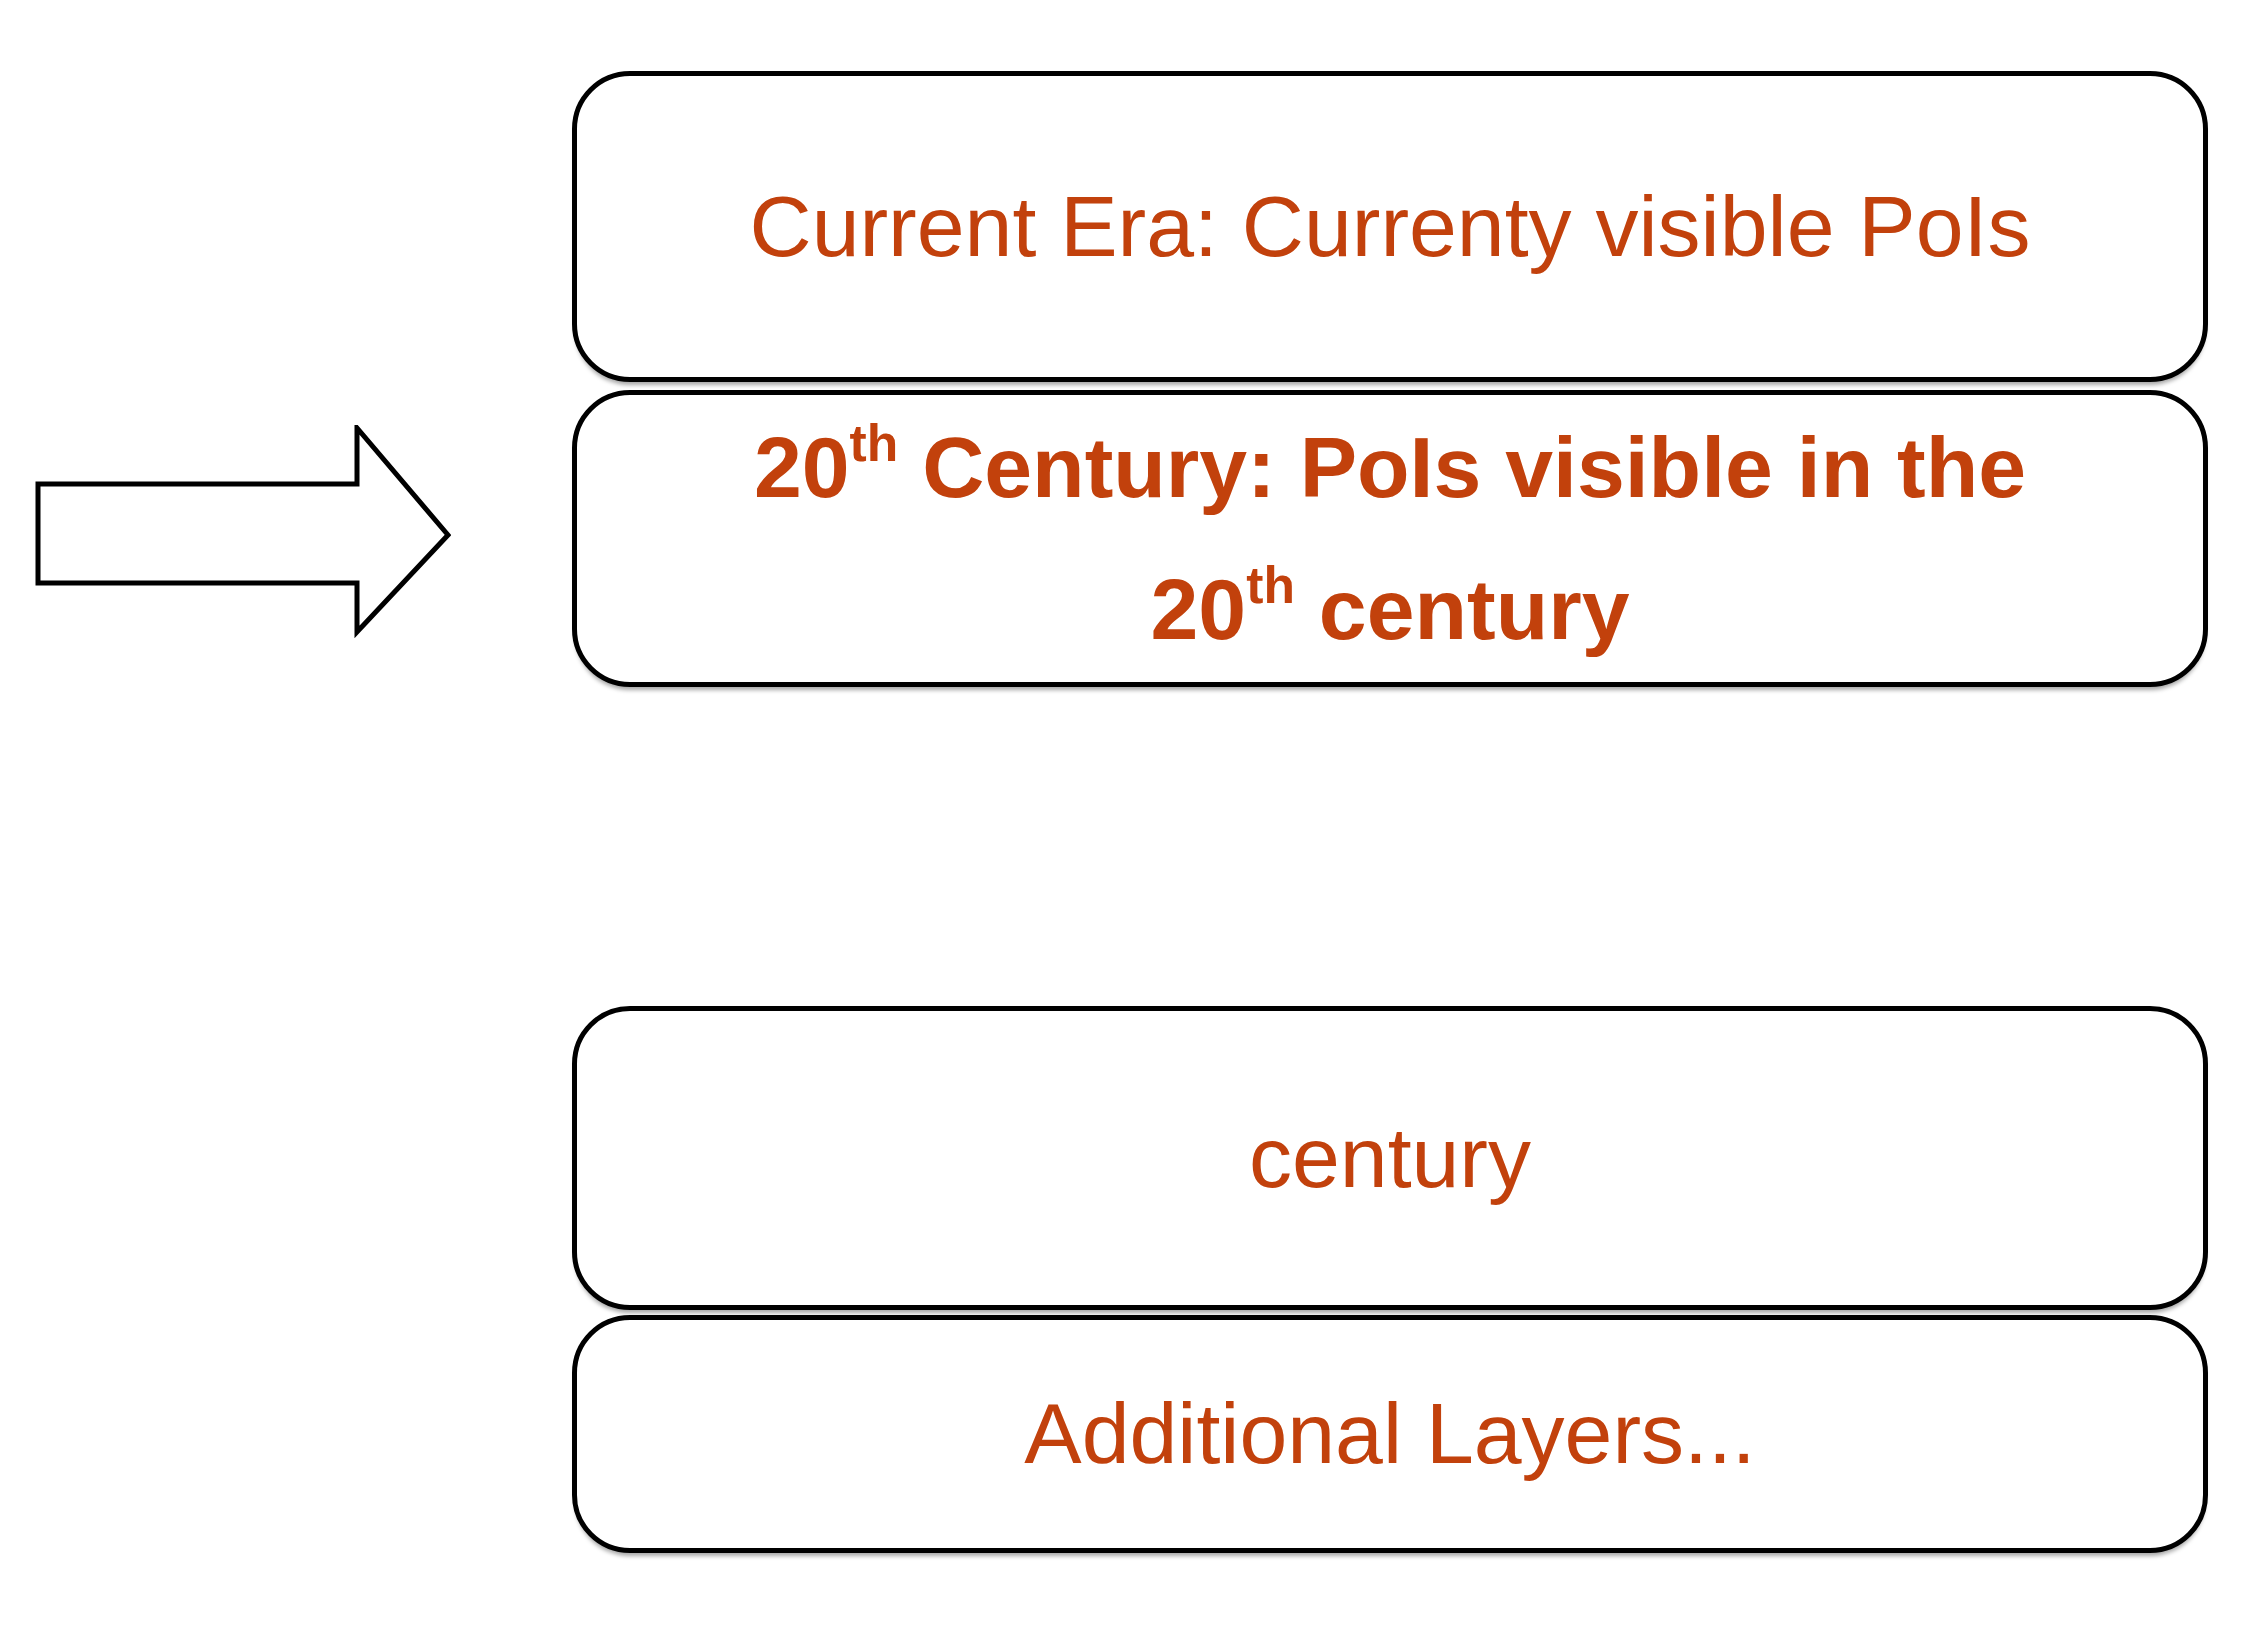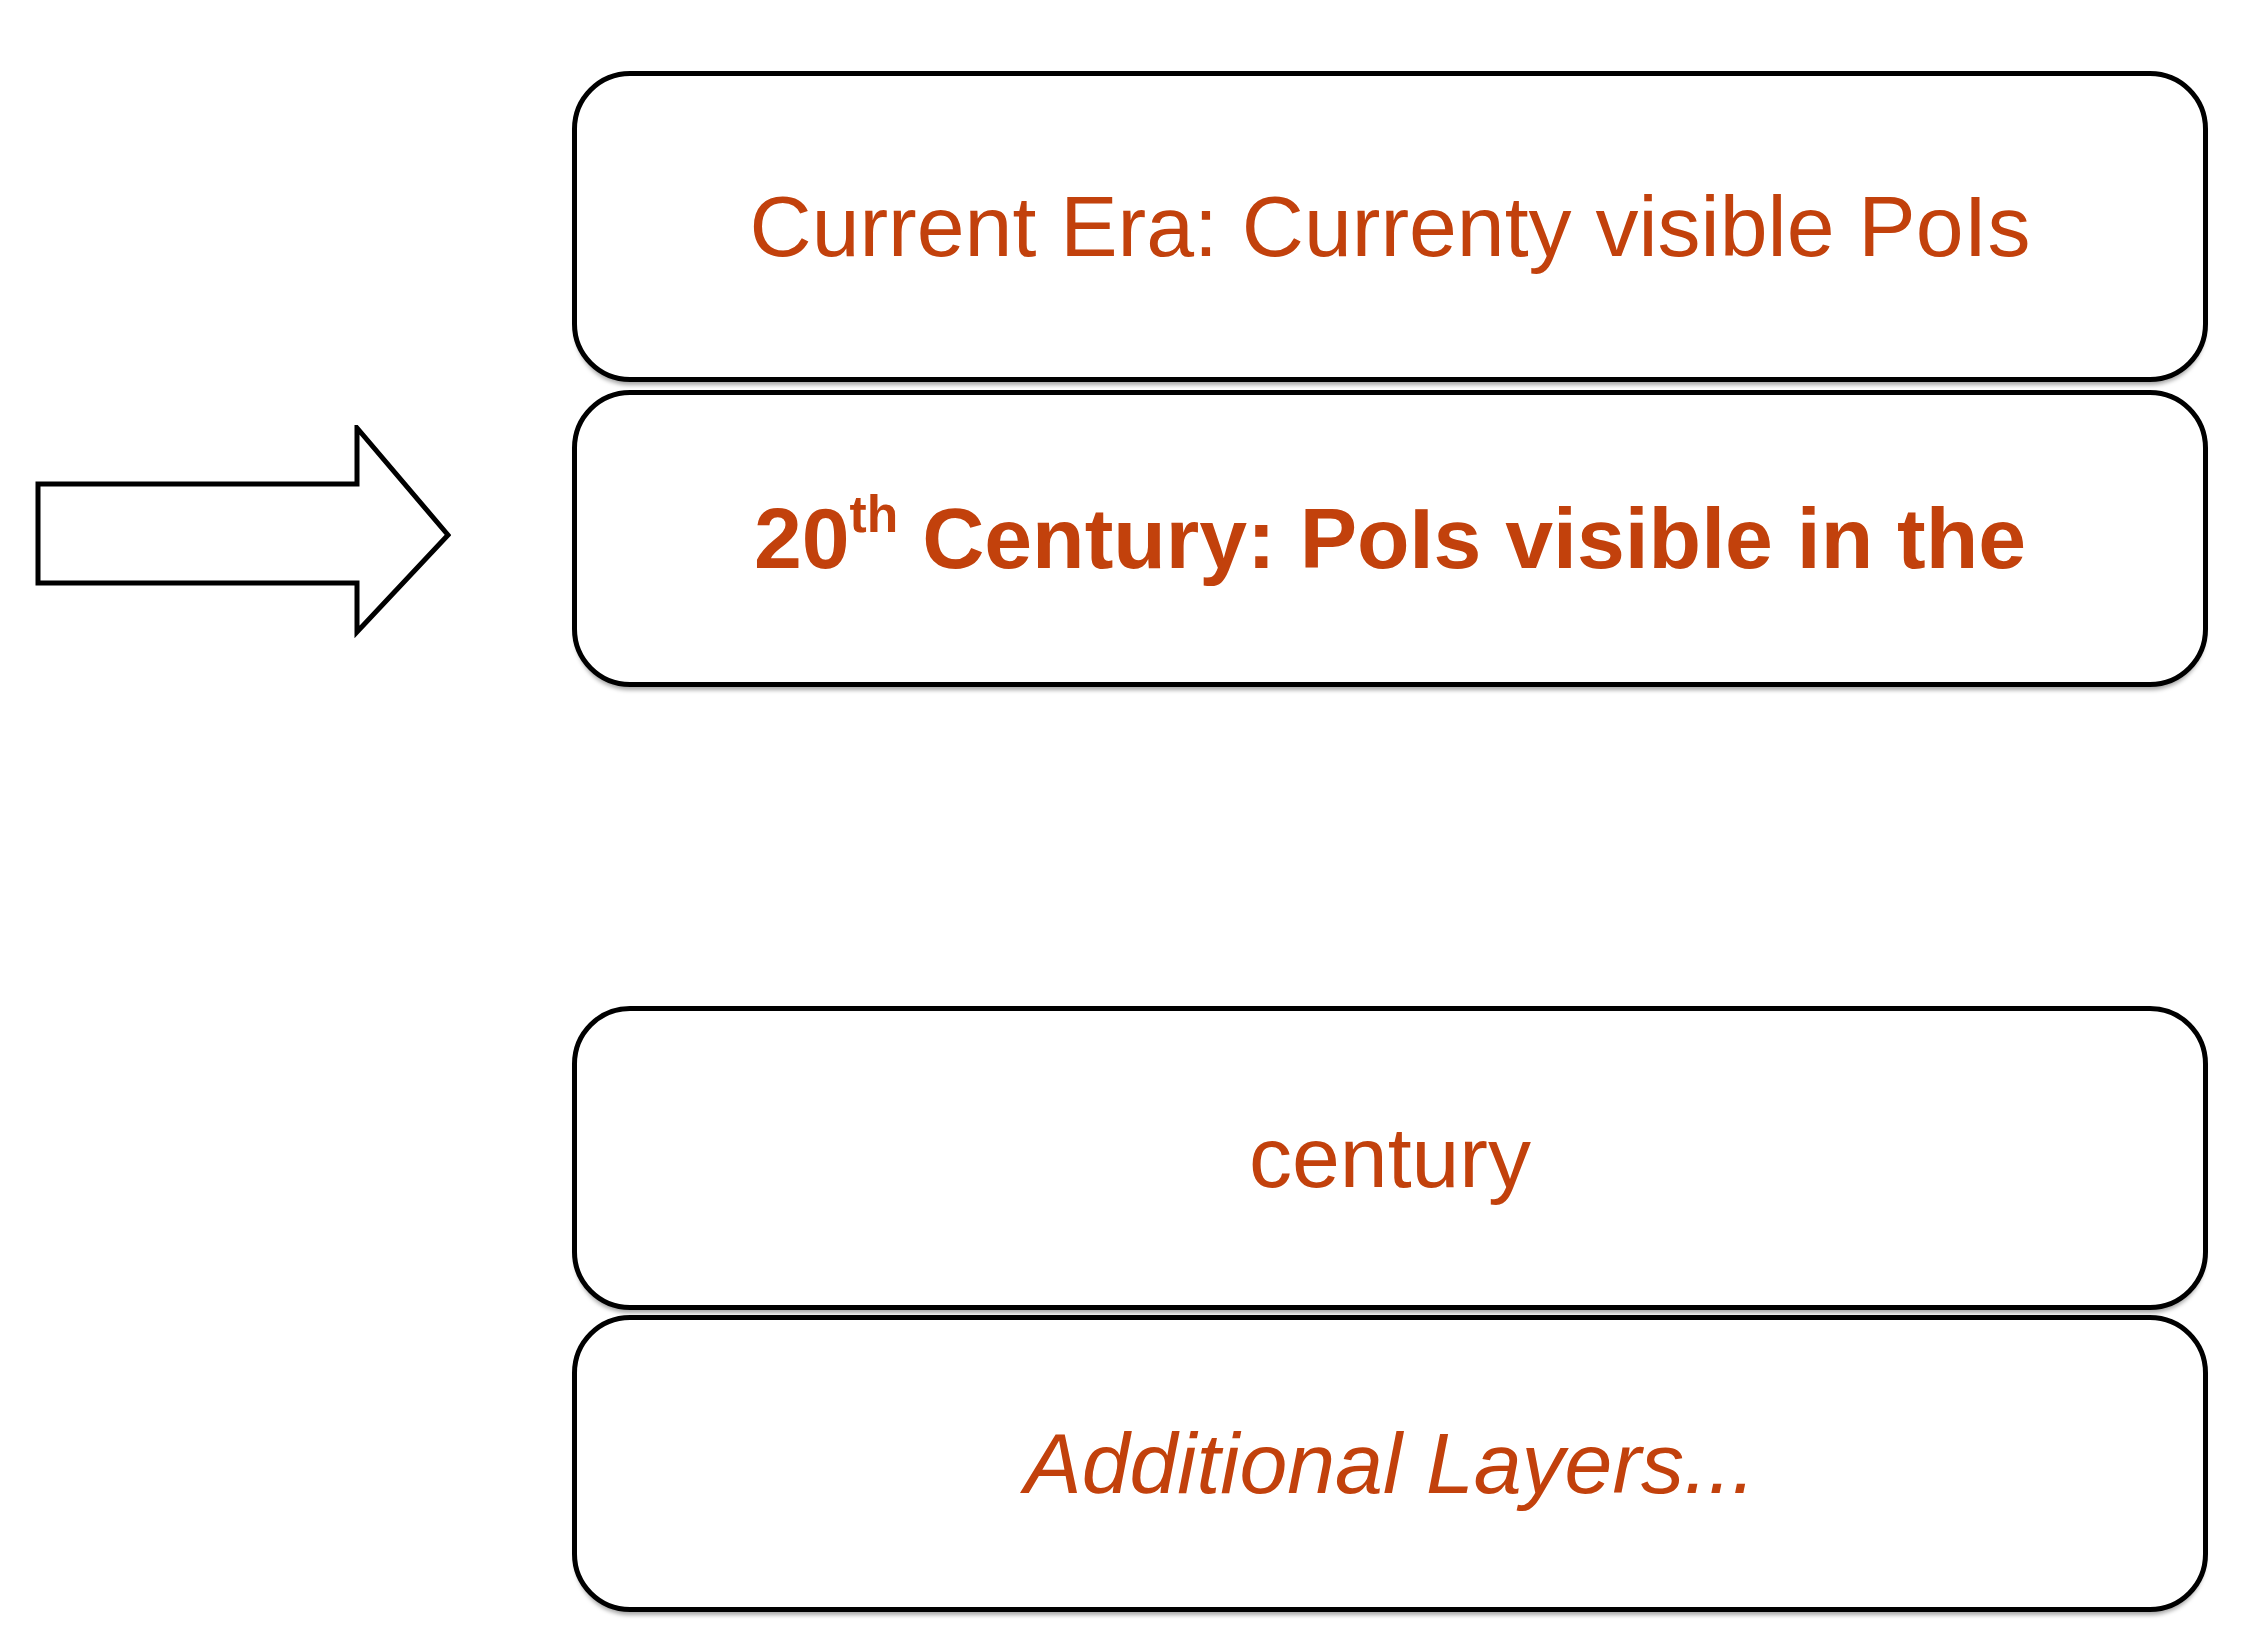--- a/index.html
+++ b/index.html
@@ -31,21 +31,21 @@
     justify-content: center;
     text-align: center;
     font-size: 86px;
     line-height: 1.65;
     box-shadow: 0 6px 4px -3px rgba(0,0,0,0.35);
   }
   .box-1 { top: 42px;   height: 311px; }
   .box-2 { top: 361px;  height: 297px; font-weight: bold; }
   .box-3 { top: 663px;  height: 310px; }
   .box-4 { top: 977px;  height: 304px; }
-  .box-5 { top: 1286px; height: 297px; font-style: italic; }
+  .box-5 { top: 1286px; height: 238px; }
   .line {
     white-space: nowrap;
   }
   sup {
     font-size: 0.6em;
     line-height: 0;
     position: relative;
     top: -0.12em;
     vertical-align: super;
   }
@@ -69,20 +69,23 @@
   <div class="layer-box box-1">
     <div class="line">
       <span>Current Era: Currenty visible PoIs</span>
     </div>
   </div>
 
   <div class="layer-box box-2">
     <div class="line">
       <span>20</span><sup>th</sup><span> Century: PoIs visible in the</span>
     </div>
+    <div class="line">
+      <span>20</span><sup>th</sup><span> century</span>
+    </div>
   </div>
 
 
   <div class="layer-box box-4">
     <div class="line">
       <span>century</span>
     </div>
   </div>
 
   <div class="layer-box box-5">

